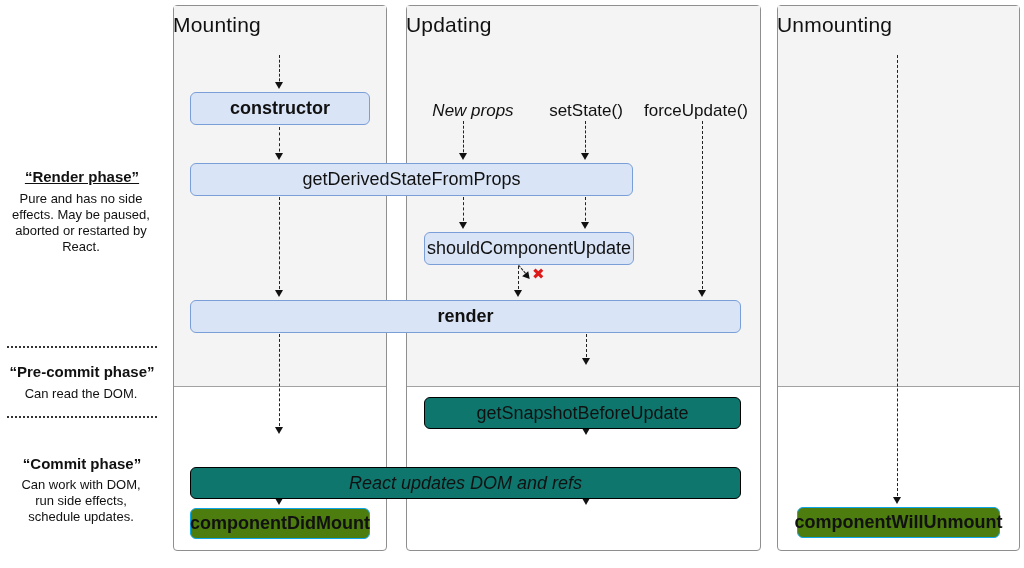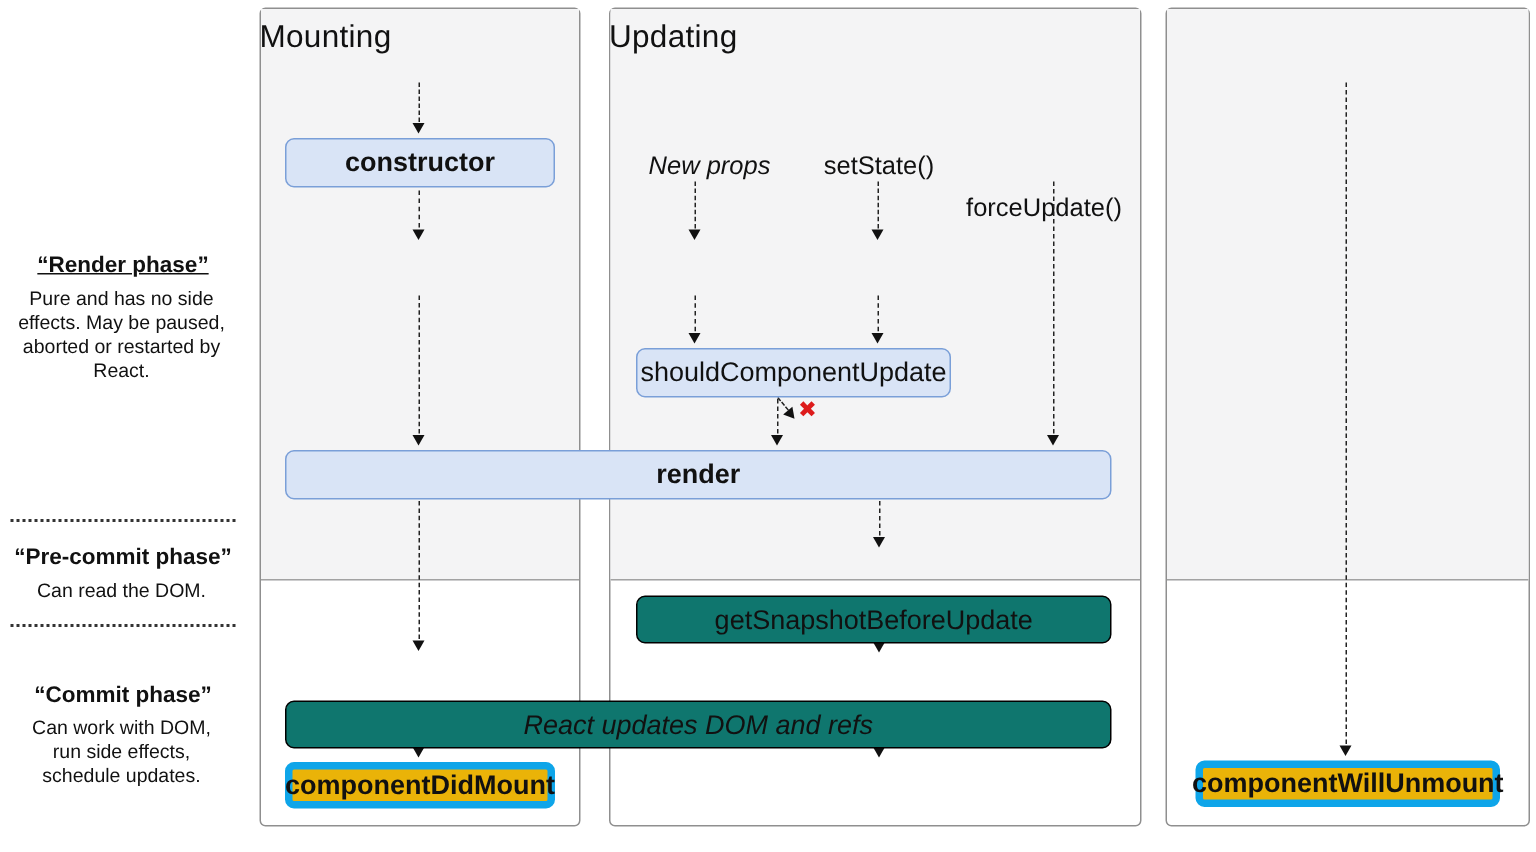--- a/index.html
+++ b/index.html
@@ -38,21 +38,21 @@
   .divider{position:absolute;left:7px;width:150px;border-top:2px dotted #333;z-index:2;}
   
   .node{
     position:absolute;z-index:5;
     display:flex;align-items:center;justify-content:center;
     border-radius:6px;font-size:18px;
     box-sizing:border-box;
   }
   .blue  {background:#d9e4f6;border:1px solid #7a9fd8;}
   .yellow{background:#0f766e;border:1px solid #000000;margin-top:29px;}
-  .green {background:#eab308;border:5px solid #0ea5e9;}
+  .green {background:#4d7c0f;border:1px solid #0ea5e9;}
   .bold{font-weight:700;}
   .italic{font-style:italic;}
   
   .trigger{position:absolute;width:110px;text-align:center;font-size:17px;z-index:3;}
   
   .arr{position:absolute;width:0;border-left:1.5px dashed #222;z-index:4;}
   .arr.solid{border-left-style:solid;border-left-color:#111;}
   .arr::after{
     content:"";position:absolute;bottom:-3px;left:-4.6px;
     border-left:4px solid transparent;border-right:4px solid transparent;
@@ -74,20 +74,21 @@
   </div>
   <div class="col" style="left:406px;width:355px;">
     <div class="shading"></div>
   </div>
   <div class="col" style="left:777px;width:243px;">
     <div class="shading"></div>
   </div>
 
   <div class="col-title" style="left:173px;width:214px;">Mounting</div>
   <div class="col-title" style="left:406px;width:355px;">Updating</div>
+  <div class="col-title" style="left:777px;width:243px;">Unmounting</div>
 
   <div class="phase" style="top:168px;text-decoration:underline;">
     <span class="phase-title">“Render phase”</span>
   </div>
   <div class="phase-desc" style="top:191px;">Pure and has no side effects. May be paused, aborted or restarted by React.</div>
 
   <div class="divider" style="top:346px;"></div>
 
   <div class="phase" style="top:363px;">
     <span class="phase-title">“Pre-commit phase”</span>
@@ -96,21 +97,21 @@
 
   <div class="divider" style="top:416px;"></div>
 
   <div class="phase" style="top:455px;">
     <span class="phase-title">“Commit phase”</span>
   </div>
   <div class="phase-desc" style="top:477px;">Can work with DOM, run side effects, schedule updates.</div>
 
   <div class="trigger italic" style="left:418px;top:101px;">New props</div>
   <div class="trigger" style="left:531px;top:101px;">setState()</div>
-  <div class="trigger" style="left:641px;top:101px;margin-top:28px;">forceUpdate()</div>
+  <div class="trigger" style="left:641px;top:101px;">forceUpdate()</div>
 
   <div class="arr" style="left:279px;top:55px;height:31px;"></div>
   <div class="arr" style="left:279px;top:127px;height:30px;"></div>
   <div class="arr" style="left:279px;top:197px;height:97px;"></div>
   <div class="arr" style="left:279px;top:334px;height:97px;"></div>
   <div class="arr solid" style="left:279px;top:471px;height:31px;"></div>
 
   <div class="arr" style="left:463px;top:121px;height:36px;"></div>
   <div class="arr" style="left:585px;top:121px;height:36px;"></div>
   <div class="arr" style="left:702px;top:121px;height:173px;"></div>
@@ -119,20 +120,21 @@
   <div class="arr" style="left:518px;top:266px;height:28px;"></div>
   <div class="arr diag" style="left:518px;top:265px;height:15px;"></div>
   <span class="cancel" style="left:532px;top:266px;">✖</span>
   <div class="arr" style="left:586px;top:334px;height:28px;"></div>
   <div class="arr solid" style="left:586px;top:401px;height:31px;"></div>
   <div class="arr solid" style="left:586px;top:471px;height:31px;"></div>
 
   <div class="arr" style="left:897px;top:55px;height:446px;"></div>
 
   <div class="node blue bold" style="left:190px;top:92px;width:180px;height:33px;">constructor</div>
+  <div class="node blue" style="left:190px;top:163px;width:443px;height:33px;">getDerivedStateFromProps</div>
   <div class="node blue bold" style="left:190px;top:300px;width:551px;height:33px;">render</div>
   <div class="node blue" style="left:424px;top:232px;width:210px;height:33px;">shouldComponentUpdate</div>
   <div class="node yellow" style="left:424px;top:368px;width:317px;height:32px;">getSnapshotBeforeUpdate</div>
   <div class="node yellow italic" style="left:190px;top:438px;width:551px;height:32px;">React updates DOM and refs</div>
   <div class="node green bold" style="left:190px;top:508px;width:180px;height:31px;">componentDidMount</div>
   <div class="node green bold" style="left:797px;top:507px;width:203px;height:31px;">componentWillUnmount</div>
 
 </div>
 
 </body></html>

